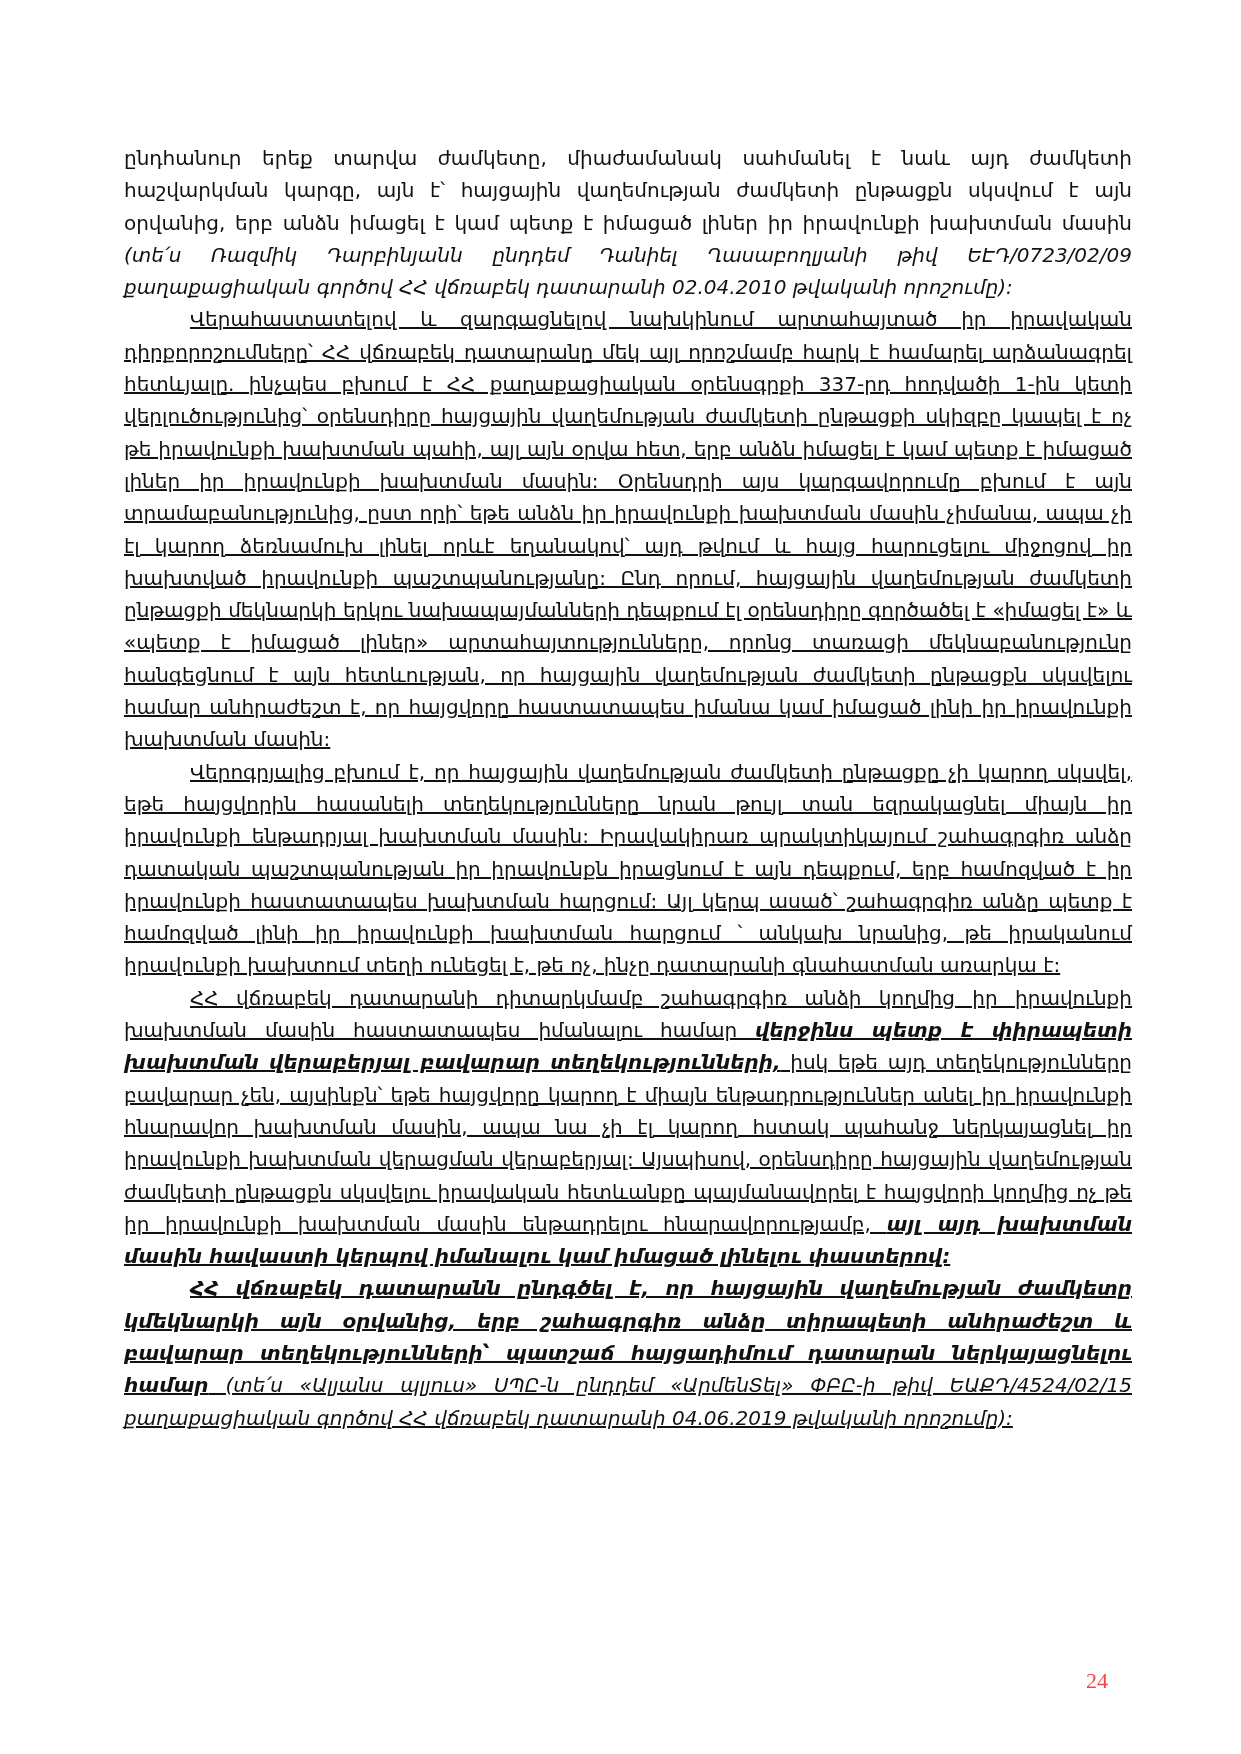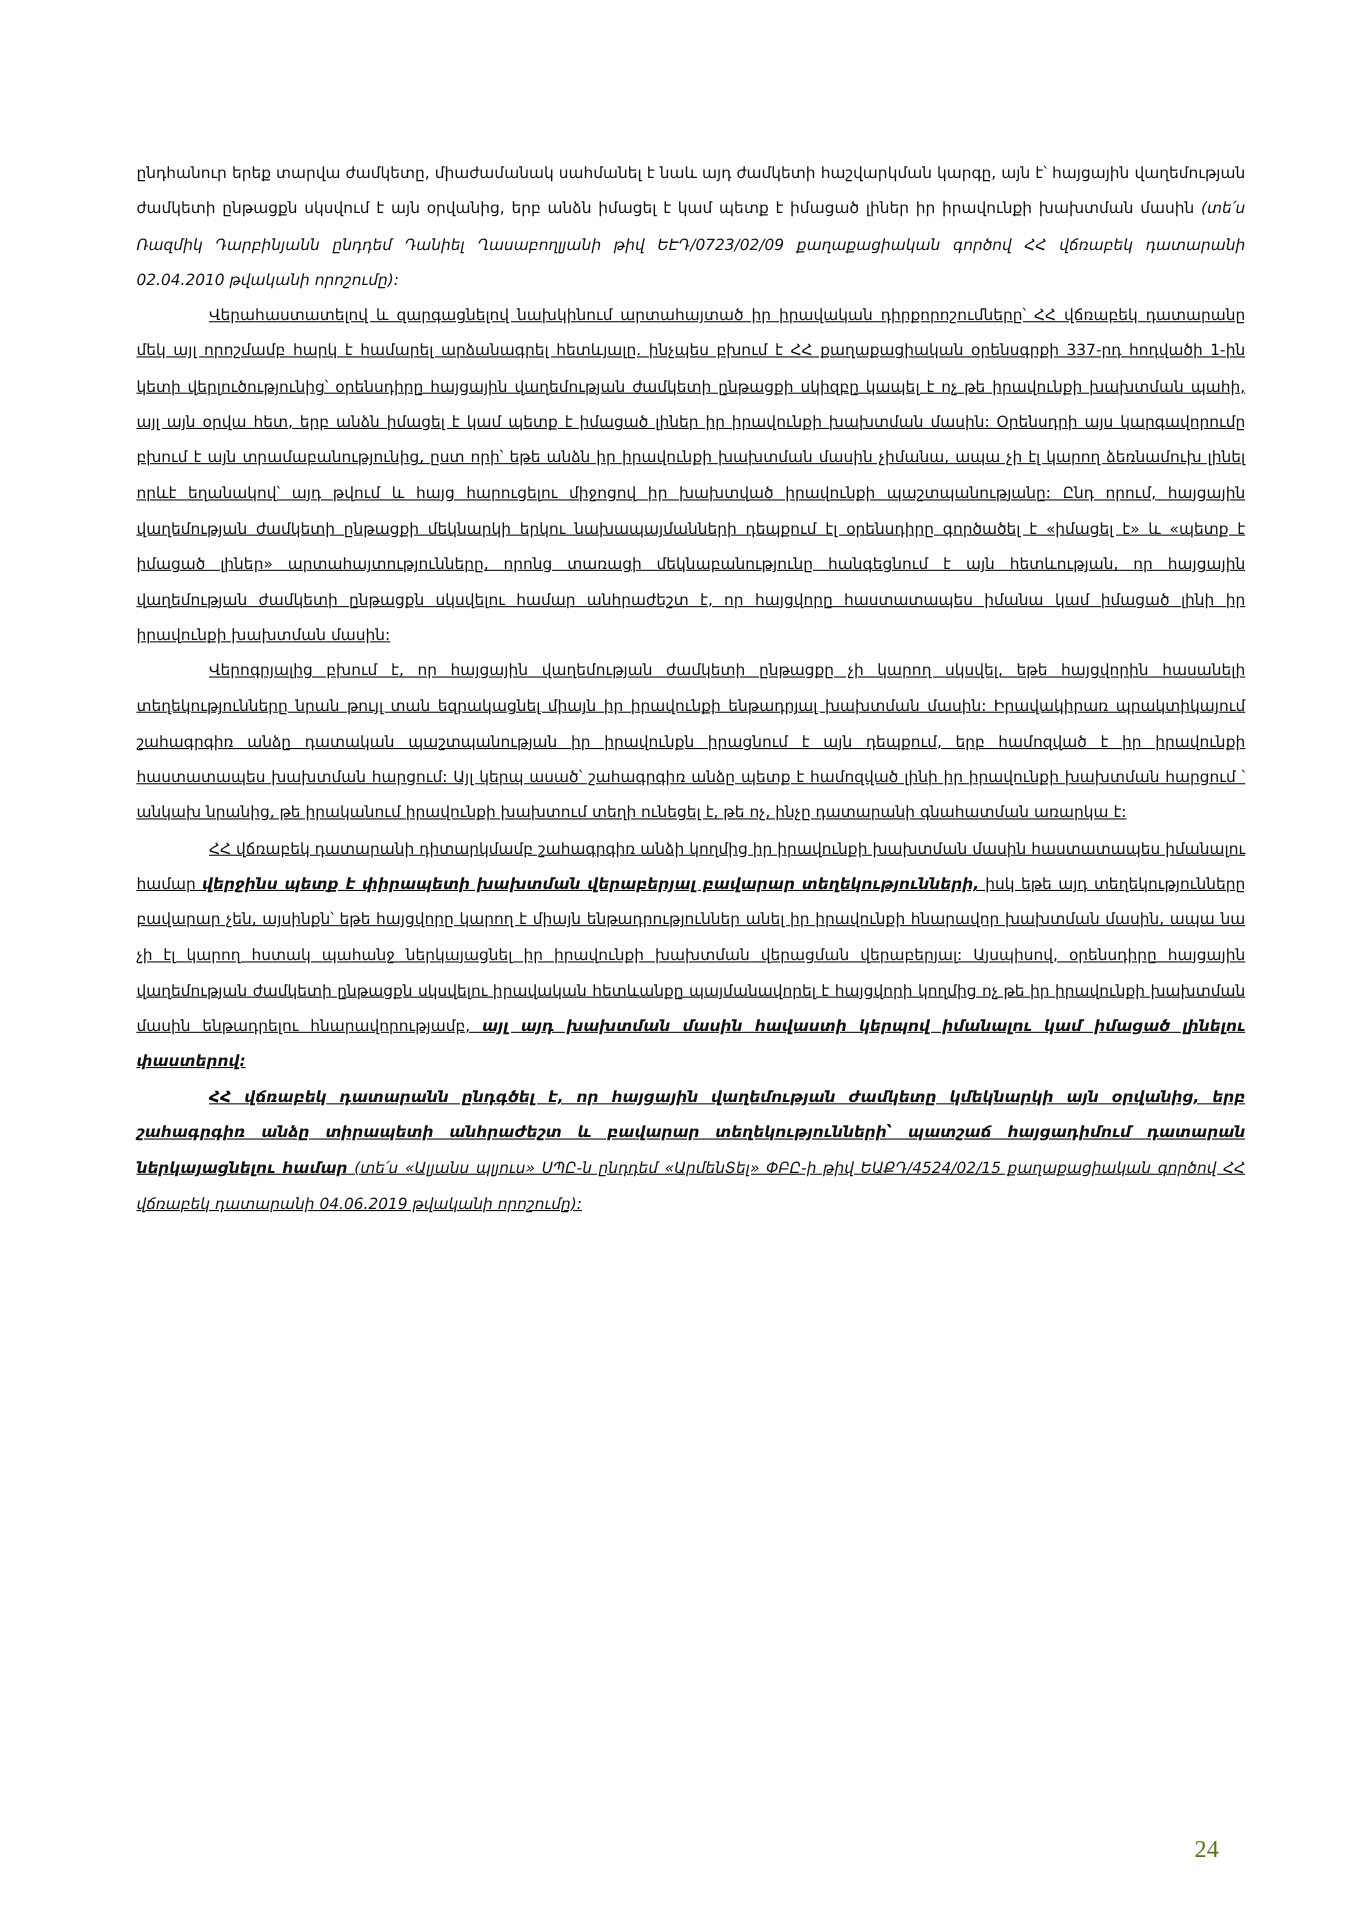--- a/index.html
+++ b/index.html
@@ -1,29 +1,29 @@
 <!DOCTYPE html>
 <html><head>
 <meta charset="utf-8">
 <style>
   html, body { margin: 0; padding: 0; background: #ffffff; }
   body { width: 1241px; height: 1754px; position: relative; overflow: hidden; }
   .page {
     position: absolute; left: 124px; top: 142px; width: 1008px;
     font-family: "DejaVu Sans", sans-serif;
-    font-size: 14px; line-height: 32.3px; color: #111111;
+    font-size: 20px; line-height: 32.3px; color: #111111;
     text-align: justify;
   }
   .page p { margin: 0; }
   .indent { text-indent: 66px; text-decoration: underline; }
   .it { font-style: italic; }
   .bi { font-style: italic; font-weight: bold; }
   .page-number {
     position: absolute; left: 1086px; top: 1668px;
-    font-family: "Liberation Serif", serif; font-size: 22px; color: #4d7c0f;
+    font-family: "Liberation Serif", serif; font-size: 22px; color: #ef4444;
   }
 </style>
 </head>
 <body>
 
 <div class="page">
   <p><span>ընդհանուր երեք տարվա ժամկետը, միաժամանակ սահմանել է նաև այդ ժամկետի հաշվարկման կարգը, այն է՝ հայցային վաղեմության ժամկետի ընթացքն սկսվում է այն օրվանից, երբ անձն իմացել է կամ պետք է իմացած լիներ իր իրավունքի խախտման մասին </span><span class="it">(տե՛ս Ռազմիկ Դարբինյանն ընդդեմ Դանիել Ղասաբողլյանի թիվ ԵԷԴ/0723/02/09 քաղաքացիական գործով ՀՀ վճռաբեկ դատարանի 02.04.2010 թվականի որոշումը):</span></p>
 
   <p class="indent"><span>Վերահաստատելով և զարգացնելով նախկինում արտահայտած իր իրավական դիրքորոշումները՝ ՀՀ վճռաբեկ դատարանը մեկ այլ որոշմամբ հարկ է համարել արձանագրել հետևյալը. ինչպես բխում է ՀՀ քաղաքացիական օրենսգրքի 337-րդ հոդվածի 1-ին կետի վերլուծությունից՝ օրենսդիրը հայցային վաղեմության ժամկետի ընթացքի սկիզբը կապել է ոչ թե իրավունքի խախտման պահի, այլ այն օրվա հետ, երբ անձն իմացել է կամ պետք է իմացած լիներ իր իրավունքի խախտման մասին: Օրենսդրի այս կարգավորումը բխում է այն տրամաբանությունից, ըստ որի՝ եթե անձն իր իրավունքի խախտման մասին չիմանա, ապա չի էլ կարող ձեռնամուխ լինել որևէ եղանակով՝ այդ թվում և հայց հարուցելու միջոցով իր խախտված իրավունքի պաշտպանությանը: Ընդ որում, հայցային վաղեմության ժամկետի ընթացքի մեկնարկի երկու նախապայմանների դեպքում էլ օրենսդիրը գործածել է «իմացել է» և «պետք է իմացած լիներ» արտահայտությունները, որոնց տառացի մեկնաբանությունը հանգեցնում է այն հետևության, որ հայցային վաղեմության ժամկետի ընթացքն սկսվելու համար անհրաժեշտ է, որ հայցվորը հաստատապես իմանա կամ իմացած լինի իր իրավունքի խախտման մասին:</span></p>
 

